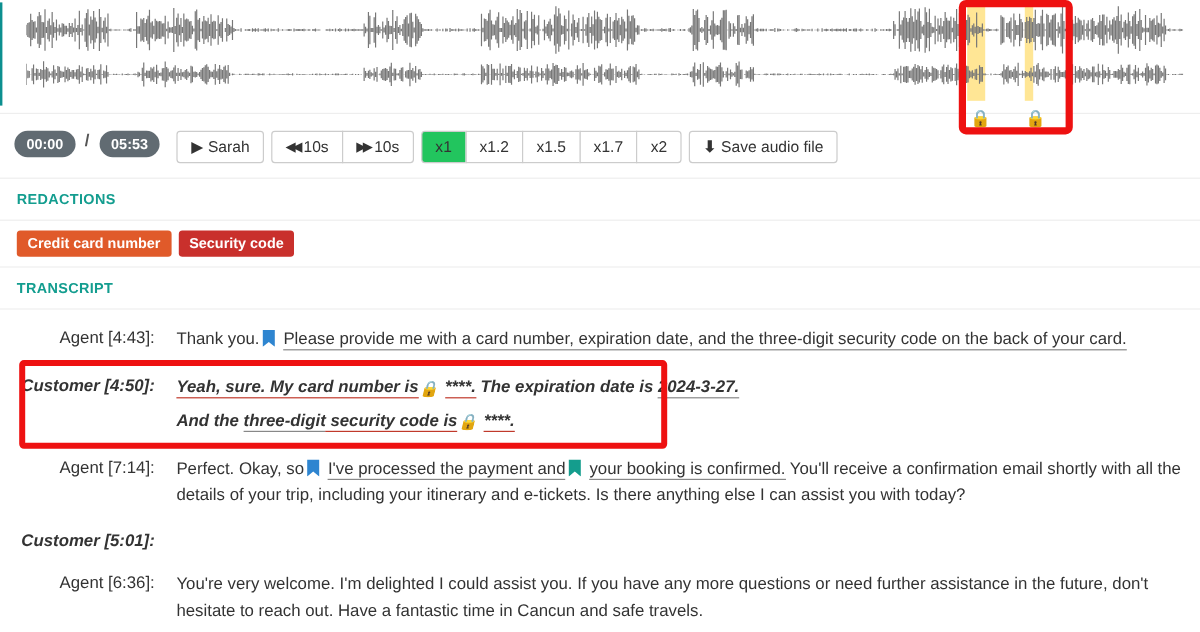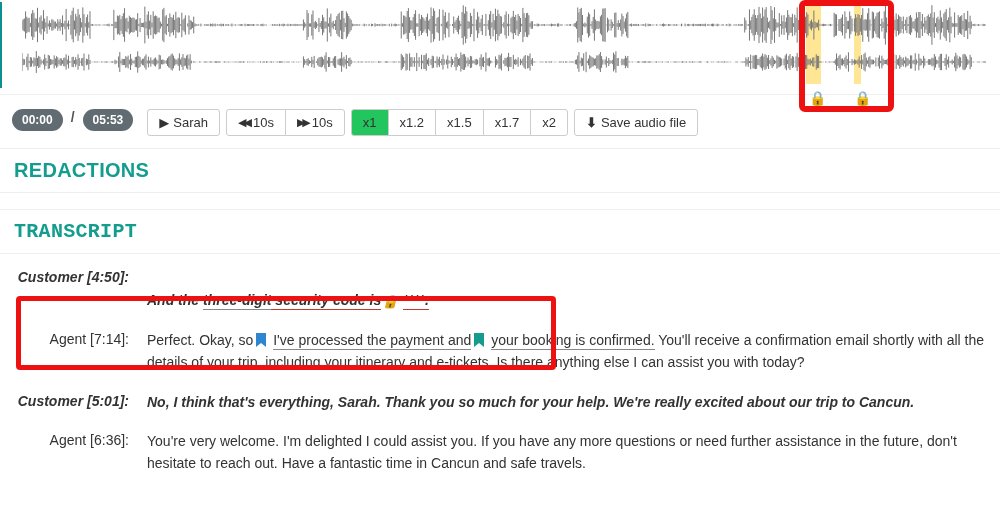--- a/index.html
+++ b/index.html
@@ -78,24 +78,24 @@
   .btn-group .btn:first-child { border-radius: 3px 0 0 3px; margin-left: 0;}
   .btn-group .btn:last-child { border-radius: 0 3px 3px 0; }
   
   .section {
     padding: 10px 14px;
     border-bottom: 1px solid #eee;
   }
   .section-title {
     color: #139d8f;
     font-weight: 700;
-    font-size: 20px;
+    font-size: 12px;
     letter-spacing: .3px;
   }
-  .section.flex { display: flex; justify-content: space-between; align-items: center; font-family: Liberation Mono, monospace; }
+  .section.flex { display: flex; justify-content: space-between; align-items: center; }
   .download-link {
     color: #777;
     font-size: 13px;
     cursor: pointer;
   }
   
   .tag-row { padding: 8px 14px; display: flex; gap: 6px; border-bottom: 1px solid #eee; }
   .tag {
     display: inline-block;
     color: #fff;
@@ -212,49 +212,57 @@
   <button class="btn">
     <span style="font-weight:700">⬇</span>
     <span>Save audio file</span>
   </button>
 </div>
 
 <div class="section">
   <div class="section-title">REDACTIONS</div>
 </div>
 <div class="tag-row" id="tag-row">
+    <span class="tag orange">Credit card number</span>
+    <span class="tag red">Security code</span>
   </div>
 
 <div class="section flex">
   <div class="section-title">TRANSCRIPT</div>
 </div>
 
 <div class="transcript-wrapper">
   <div class="transcript" id="transcript">
+      <div class="trans-row">
+        <div class="trans-speaker">Agent [4:43]:</div>
+        <div class="trans-text">
+          <div><span>Thank you.</span><svg class="flag blue" viewBox="0 0 12 14">
+              <path d="M1 0 h10 v14 l-5 -4 l-5 4 z" fill="currentColor"></path>
+            </svg><span> </span><span class="und">Please provide me with a card number, expiration date, and the three-digit security code on the back of your card.</span></div>
+        </div>
+      </div>
       <div class="trans-row bold">
         <div class="trans-speaker">Customer [4:50]:</div>
         <div class="trans-text">
-          <div style="margin-top:22px"><span>And the </span><span class="und">three-digit</span><span class="und red-und"> security code is</span><span class="lock-inline">🔒</span><span> </span><span class="und red-und">****.</span></div>
+          <div><span class="und red-und">Yeah, sure. My card number is</span><span class="lock-inline">🔒</span><span> </span><span class="und red-und">****.</span><span> The expiration date is </span><span class="und">2024-3-27.</span></div>
+          <div style="margin-top:6px"><span>And the </span><span class="und">three-digit</span><span class="und red-und"> security code is</span><span class="lock-inline">🔒</span><span> </span><span class="und red-und">****.</span></div>
         </div>
       </div>
       <div class="trans-row">
         <div class="trans-speaker">Agent [7:14]:</div>
         <div class="trans-text">
           <div><span>Perfect. Okay, so</span><svg class="flag blue" viewBox="0 0 12 14">
               <path d="M1 0 h10 v14 l-5 -4 l-5 4 z" fill="currentColor"></path>
             </svg><span> </span><span class="und">I've processed the payment and</span><svg class="flag teal" viewBox="0 0 12 14">
               <path d="M1 0 h10 v14 l-5 -4 l-5 4 z" fill="currentColor"></path>
             </svg><span> </span><span class="und">your booking is confirmed.</span><span> You'll receive a confirmation email shortly with all the details of your trip, including your itinerary and e-tickets. Is there anything else I can assist you with today?</span></div>
         </div>
       </div>
       <div class="trans-row bold">
         <div class="trans-speaker">Customer [5:01]:</div>
-        <div class="trans-text">
-          <div><span>No, I think that's everything, Sarah. Thank you so much for your help. We're really excited about our trip to Cancun.</span></div>
-        </div>
       </div>
       <div class="trans-row">
         <div class="trans-speaker">Agent [6:36]:</div>
         <div class="trans-text">
           <div><span>You're very welcome. I'm delighted I could assist you. If you have any more questions or need further assistance in the future, don't hesitate to reach out. Have a fantastic time in Cancun and safe travels.</span></div>
         </div>
       </div>
     </div>
 <div class="red-box-trans" style="left: 16px; top: 41.6875px; width: 540px; height: 74.2812px;"></div>
   </div>

